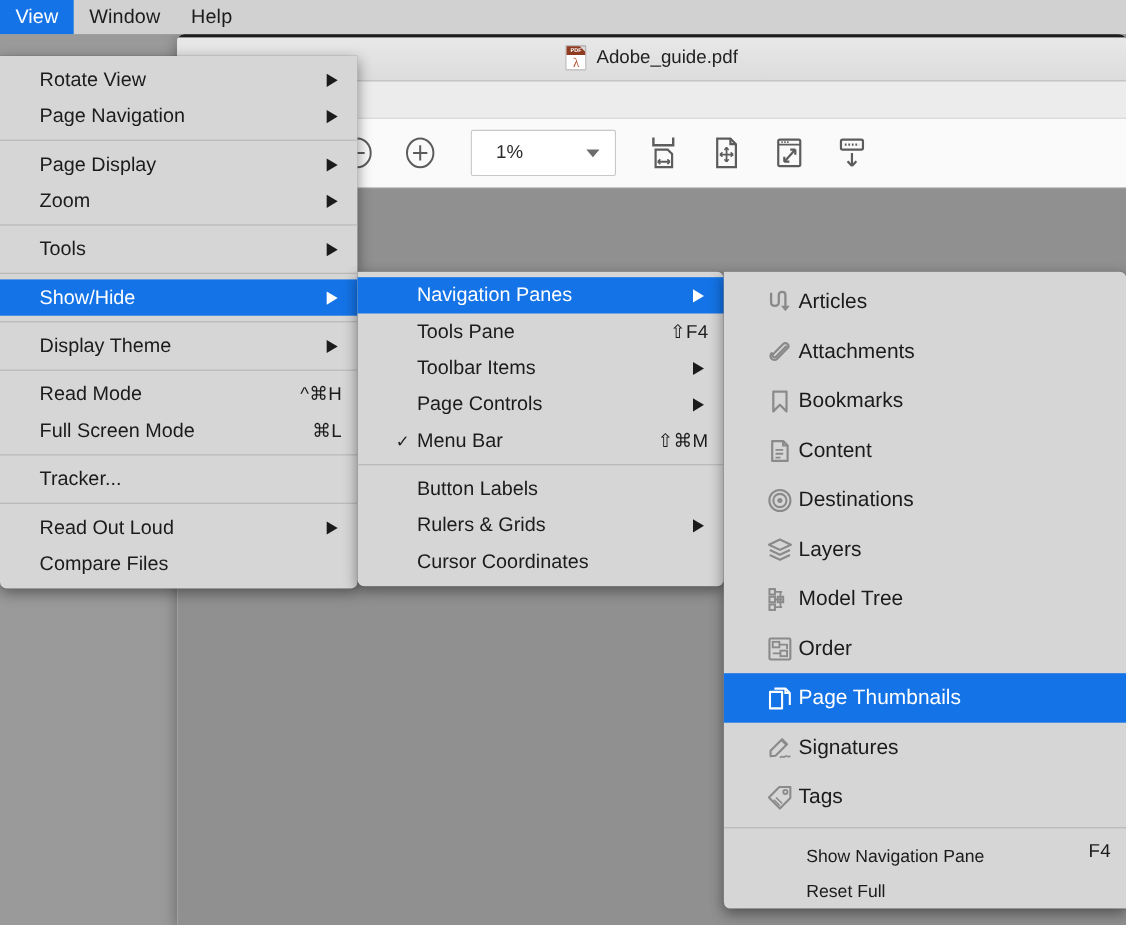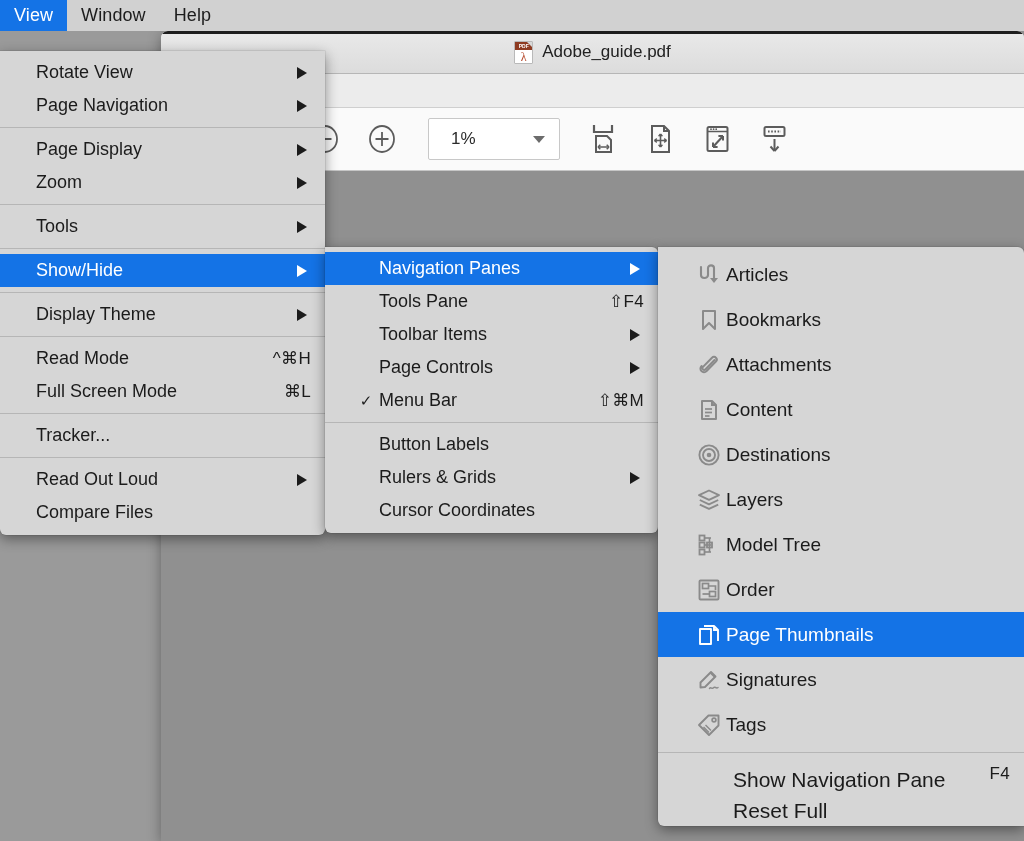--- a/index.html
+++ b/index.html
@@ -158,21 +158,21 @@
   
   #view-menu   { left: 0px;   top: 31px;  width: 325px; border-radius: 0 0 6px 6px; margin-top: 20px; }
   #showhide-menu { left: 325px; top: 247px; width: 333px; border-radius: 0 6px 6px 6px; }
   #navpanes-menu { left: 658px; top: 247px; width: 366px; border-radius: 0 6px 0 6px; }
 
   #view-menu .menu-row   { padding-left: 36px; }
   #showhide-menu .menu-row { padding-left: 28px; }
   #navpanes-menu .menu-row { padding-left: 34px; height: 45px; }
   #navpanes-menu .menu-row.plain { padding-left: 75px; height: 31px; }
   #navpanes-menu .menu-label { font-size: 19px; }
-  #navpanes-menu .menu-row.plain .menu-label { font-size: 21px; margin-top: 12px; }
+  #navpanes-menu .menu-row.plain .menu-label { font-size: 16px; margin-top: 12px; }
   #showhide-menu .menu-label { padding-left: 0; }
   #showhide-menu .menu-check { flex: 0 0 26px; width: 26px; }
 </style>
 </head>
 <body>
 
 <div id="root">
 
   <div class="desktop-bg"></div>
 
@@ -407,33 +407,33 @@
           <path d="M4 4 L4 12 C4 16 11 16 11 12 L11 5 C11 1.5 17 1.5 17 5 L17 17" fill="none" stroke="#8a8a8a" stroke-width="2.1" stroke-linecap="round"></path>
           <path d="M13 15 L17 20 L21 15 Z" fill="#8a8a8a"></path>
         </svg>
       </span>
       <span class="menu-label">Articles</span>
     </div>
 
     <div class="menu-row">
       <span class="menu-icon">
         <svg width="24" height="24" viewBox="0 0 24 24">
+          <path d="M17.5 7 L8.5 16.3 C6.8 18 4.3 15.6 6 13.9 L15 4.7 C17.6 2.1 21.5 6 18.9 8.6 L9.6 18.1 C6.2 21.6 1.1 16.4 4.6 13" fill="none" stroke="#8a8a8a" stroke-width="2" stroke-linecap="round" stroke-linejoin="round"></path>
+        </svg>
+      </span>
+      <span class="menu-label">Attachments</span>
+    </div>
+
+    <div class="menu-row">
+      <span class="menu-icon">
+        <svg width="24" height="24" viewBox="0 0 24 24">
           <path d="M6 3 L18 3 L18 21 L12 15 L6 21 Z" fill="none" stroke="#8a8a8a" stroke-width="2" stroke-linejoin="round"></path>
         </svg>
       </span>
       <span class="menu-label">Bookmarks</span>
-    </div>
-
-    <div class="menu-row">
-      <span class="menu-icon">
-        <svg width="24" height="24" viewBox="0 0 24 24">
-          <path d="M17.5 7 L8.5 16.3 C6.8 18 4.3 15.6 6 13.9 L15 4.7 C17.6 2.1 21.5 6 18.9 8.6 L9.6 18.1 C6.2 21.6 1.1 16.4 4.6 13" fill="none" stroke="#8a8a8a" stroke-width="2" stroke-linecap="round" stroke-linejoin="round"></path>
-        </svg>
-      </span>
-      <span class="menu-label">Attachments</span>
     </div>
 
     <div class="menu-row">
       <span class="menu-icon">
         <svg width="24" height="24" viewBox="0 0 24 24">
           <path d="M5 3 L15 3 L19 7 L19 21 L5 21 Z" fill="none" stroke="#8a8a8a" stroke-width="2" stroke-linejoin="round"></path>
           <path d="M15 3 L15 7 L19 7" fill="none" stroke="#8a8a8a" stroke-width="2"></path>
           <line x1="8" y1="11" x2="15" y2="11" stroke="#8a8a8a" stroke-width="1.7"></line>
           <line x1="8" y1="14.5" x2="15" y2="14.5" stroke="#8a8a8a" stroke-width="1.7"></line>
           <line x1="8" y1="18" x2="12.5" y2="18" stroke="#8a8a8a" stroke-width="1.7"></line>

